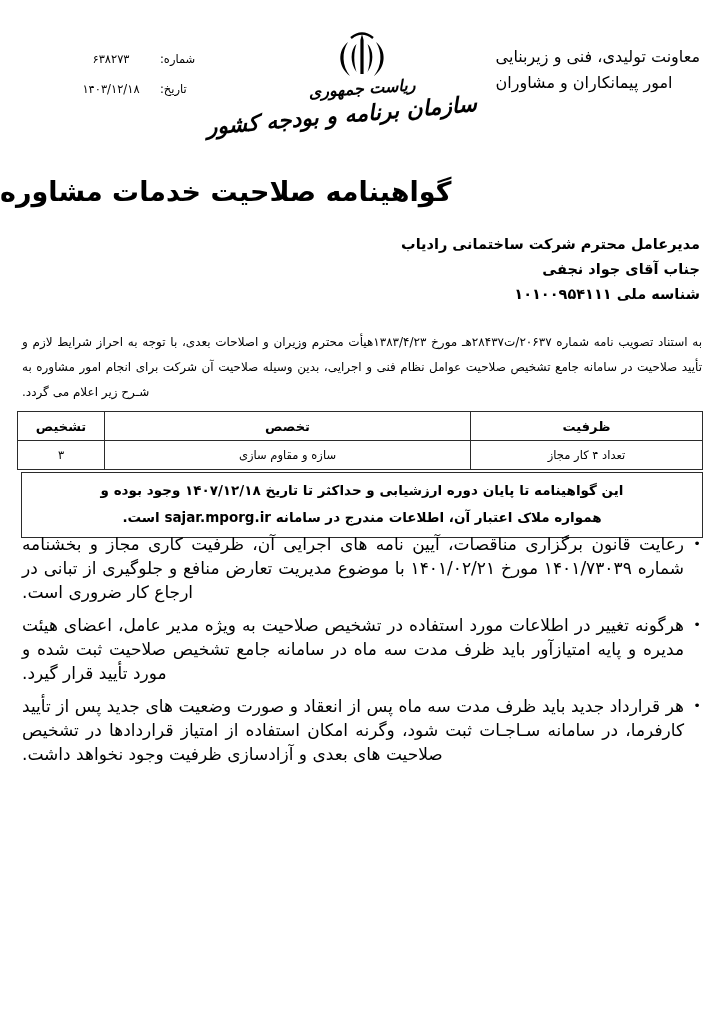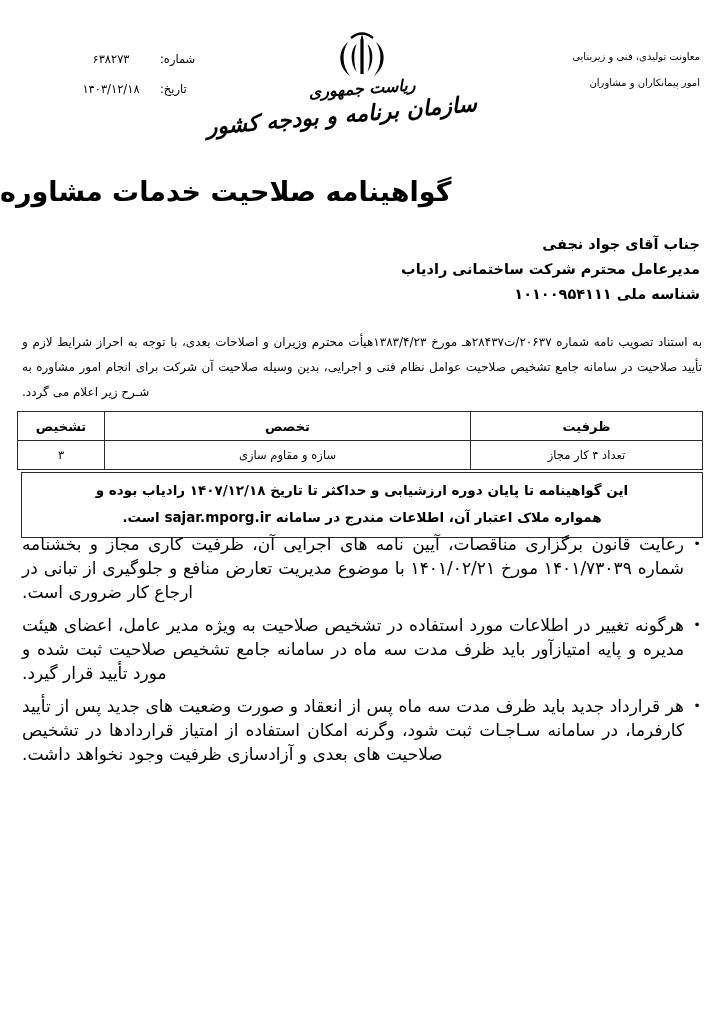--- a/index.html
+++ b/index.html
@@ -27,22 +27,22 @@
     position: absolute;
     top: 34px;
     left: 0;
     width: 724px;
     height: 120px;
   }
   .hdr-right {
     position: absolute;
     right: 24px;
     top: 10px;
-    text-align: right;
-    font-size: 10px;
+    text-align: left;
+    font-size: 16px;
     line-height: 26px;
     direction: rtl;
   }
   .hdr-left {
     position: absolute;
     left: 80px;
     top: 10px;
     direction: rtl;
     font-size: 11.5px;
     line-height: 30px;
@@ -254,22 +254,22 @@
       <div class="kv">
         <span class="k">تاریخ:</span>
         <span class="v">۱۴۰۳/۱۲/۱۸</span>
       </div>
     </div>
   </div>
 
   <div class="doc-title">گواهینامه صلاحیت خدمات مشاوره</div>
 
   <div class="addressee">
+    <div>مدیرعامل محترم شرکت ساختمانی رادیاب</div>
     <div>جناب آقای  جواد  نجفی</div>
-    <div>مدیرعامل محترم شرکت ساختمانی رادیاب</div>
     <div>شناسه ملی ۱۰۱۰۰۹۵۴۱۱۱</div>
   </div>
 
   <div class="intro">به استناد تصویب نامه شماره ۲۰۶۳۷/ت۲۸۴۳۷هـ مورخ ۱۳۸۳/۴/۲۳هیأت محترم وزیران و اصلاحات بعدی، با توجه به احراز شرایط لازم و تأیید صلاحیت در سامانه جامع تشخیص صلاحیت عوامل نظام فنی و اجرایی، بدین وسیله صلاحیت آن شرکت برای انجام امور مشاوره به شـرح زیر اعلام می گردد.</div>
 
   <table class="tbl">
     <thead>
       <tr>
         <th class="col-zarfiat">ظرفیت</th>
         <th class="col-takhasos">تخصص</th>
@@ -279,21 +279,21 @@
     <tbody>
       <tr>
         <td class="col-zarfiat">تعداد ۴ کار مجاز</td>
         <td class="col-takhasos">سازه و مقاوم سازی</td>
         <td class="col-paye">۳</td>
       </tr>
     </tbody>
   </table>
 
   <div class="validity">
-    <div><span>این گواهینامه تا پایان دوره ارزشیابی و حداکثر تا تاریخ </span><span>۱۴۰۷/۱۲/۱۸</span><span> رادیاب بوده و</span></div>
+    <div><span>این گواهینامه تا پایان دوره ارزشیابی و حداکثر تا تاریخ </span><span>۱۴۰۷/۱۲/۱۸</span><span> وجود بوده و</span></div>
     <div><span>همواره ملاک اعتبار آن، اطلاعات مندرج در سامانه </span><span class="ltr-inline">sajar.mporg.ir</span><span> است.</span></div>
   </div>
 
   <div class="notes">
     <div class="note">
       <span class="bullet">•</span>
       <span class="ntext">رعایت قانون برگزاری مناقصات، آیین نامه های اجرایی آن، ظرفیت کاری مجاز و بخشنامه شماره ۱۴۰۱/۷۳۰۳۹ مورخ ۱۴۰۱/۰۲/۲۱ با موضوع مدیریت تعارض منافع و جلوگیری از تبانی در ارجاع کار ضروری است.</span>
     </div>
     <div class="note">
       <span class="bullet">•</span>

